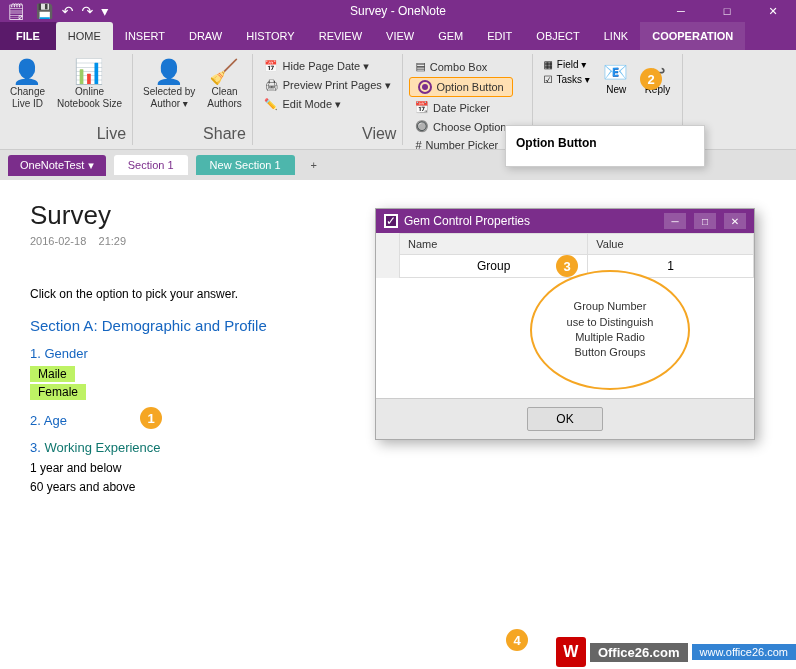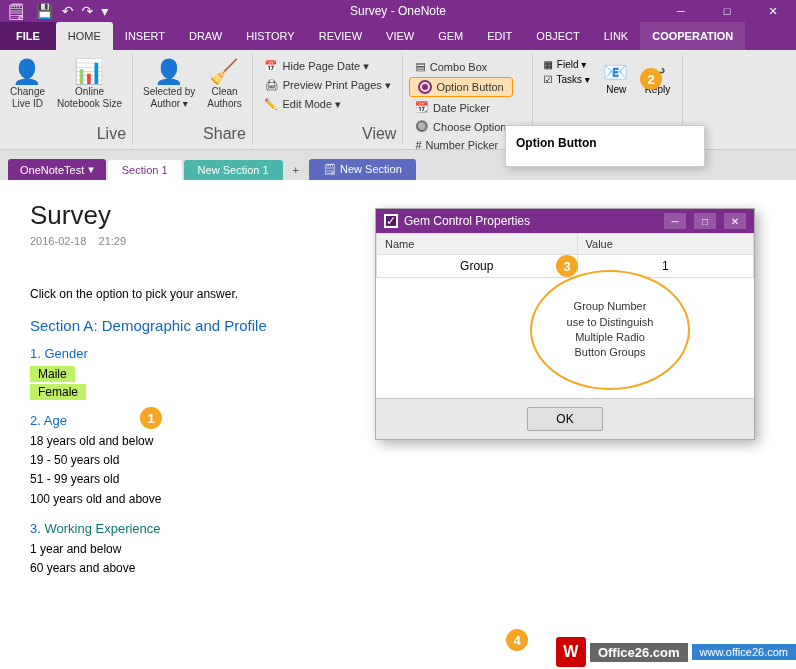--- a/index.html
+++ b/index.html
@@ -180,25 +180,25 @@
     .onenote-area {
       display: flex;
       flex-direction: column;
       height: calc(669px - 22px - 28px - 100px);
       background: #f5f5f5;
     }
 
     
     .section-tabs {
       display: flex;
-      align-items: flex-end;
+      align-items: center;
       background: #e0e0e0;
       height: 30px;
       padding-left: 8px;
-      gap: 2px;
+      gap: 8px;
     }
     .notebook-title {
       background: #7B2D8B;
       color: white;
       padding: 4px 12px;
       border-radius: 3px 3px 0 0;
       font-size: 11px;
       display: flex;
       align-items: center;
       gap: 4px;
@@ -292,20 +292,21 @@
     .dialog-titlebar .d-title { flex: 1; }
     .dialog-titlebar .d-btn {
       width: 22px; height: 16px;
       background: rgba(255,255,255,0.2);
       display: flex; align-items: center; justify-content: center;
       cursor: pointer; font-size: 10px; margin-left: 2px;
     }
     .dialog-body {
       background: white;
       padding: 0;
+      margin-left: 23px;
     }
     .dialog-table {
       width: 100%;
       border-collapse: collapse;
     }
     .dialog-table th {
       background: #f0f0f0;
       border: 1px solid #ddd;
       padding: 4px 8px;
       font-size: 11px;
@@ -597,21 +598,20 @@
 <div class="onenote-area">
 
   <div class="section-tabs">
     <div class="notebook-title">
       <span>OneNoteTest</span>
       <span>▾</span>
     </div>
     <div class="section-tab active">Section 1</div>
     <div class="section-tab teal">New Section 1</div>
     <div class="section-tab add">+</div>
-    <div class="section-tab new2">🗒 New Section</div>
   </div>
 
   <div class="page-content">
     <div class="note-page">
       <div class="page-title">Survey</div>
       <div class="page-date">
         <span>2016-02-18</span>
         &nbsp;&nbsp;
         <span>21:29</span>
       </div>
@@ -625,26 +625,20 @@
       </div>
       <div class="answer-block">
         <div class="answer-choice">Maile</div>
         <br>
         <div class="answer-choice">Female</div>
       </div>
 
       <div class="question-num">
         <span>2.</span>
         <span style="color:#1565c0;">Age</span>
-      </div>
-      <div>
-        <div class="answer-line">18 years old and below</div>
-        <div class="answer-line">19 - 50 years old</div>
-        <div class="answer-line">51 - 99 years old</div>
-        <div class="answer-line">100 years old and above</div>
       </div>
 
       <div class="question-num">
         <span>3.</span>
         <span style="color:#0f766e;">Working Experience</span>
       </div>
       <div>
         <div class="answer-line">1 year and below</div>
         <div class="answer-line">60 years and above</div>
       </div>

